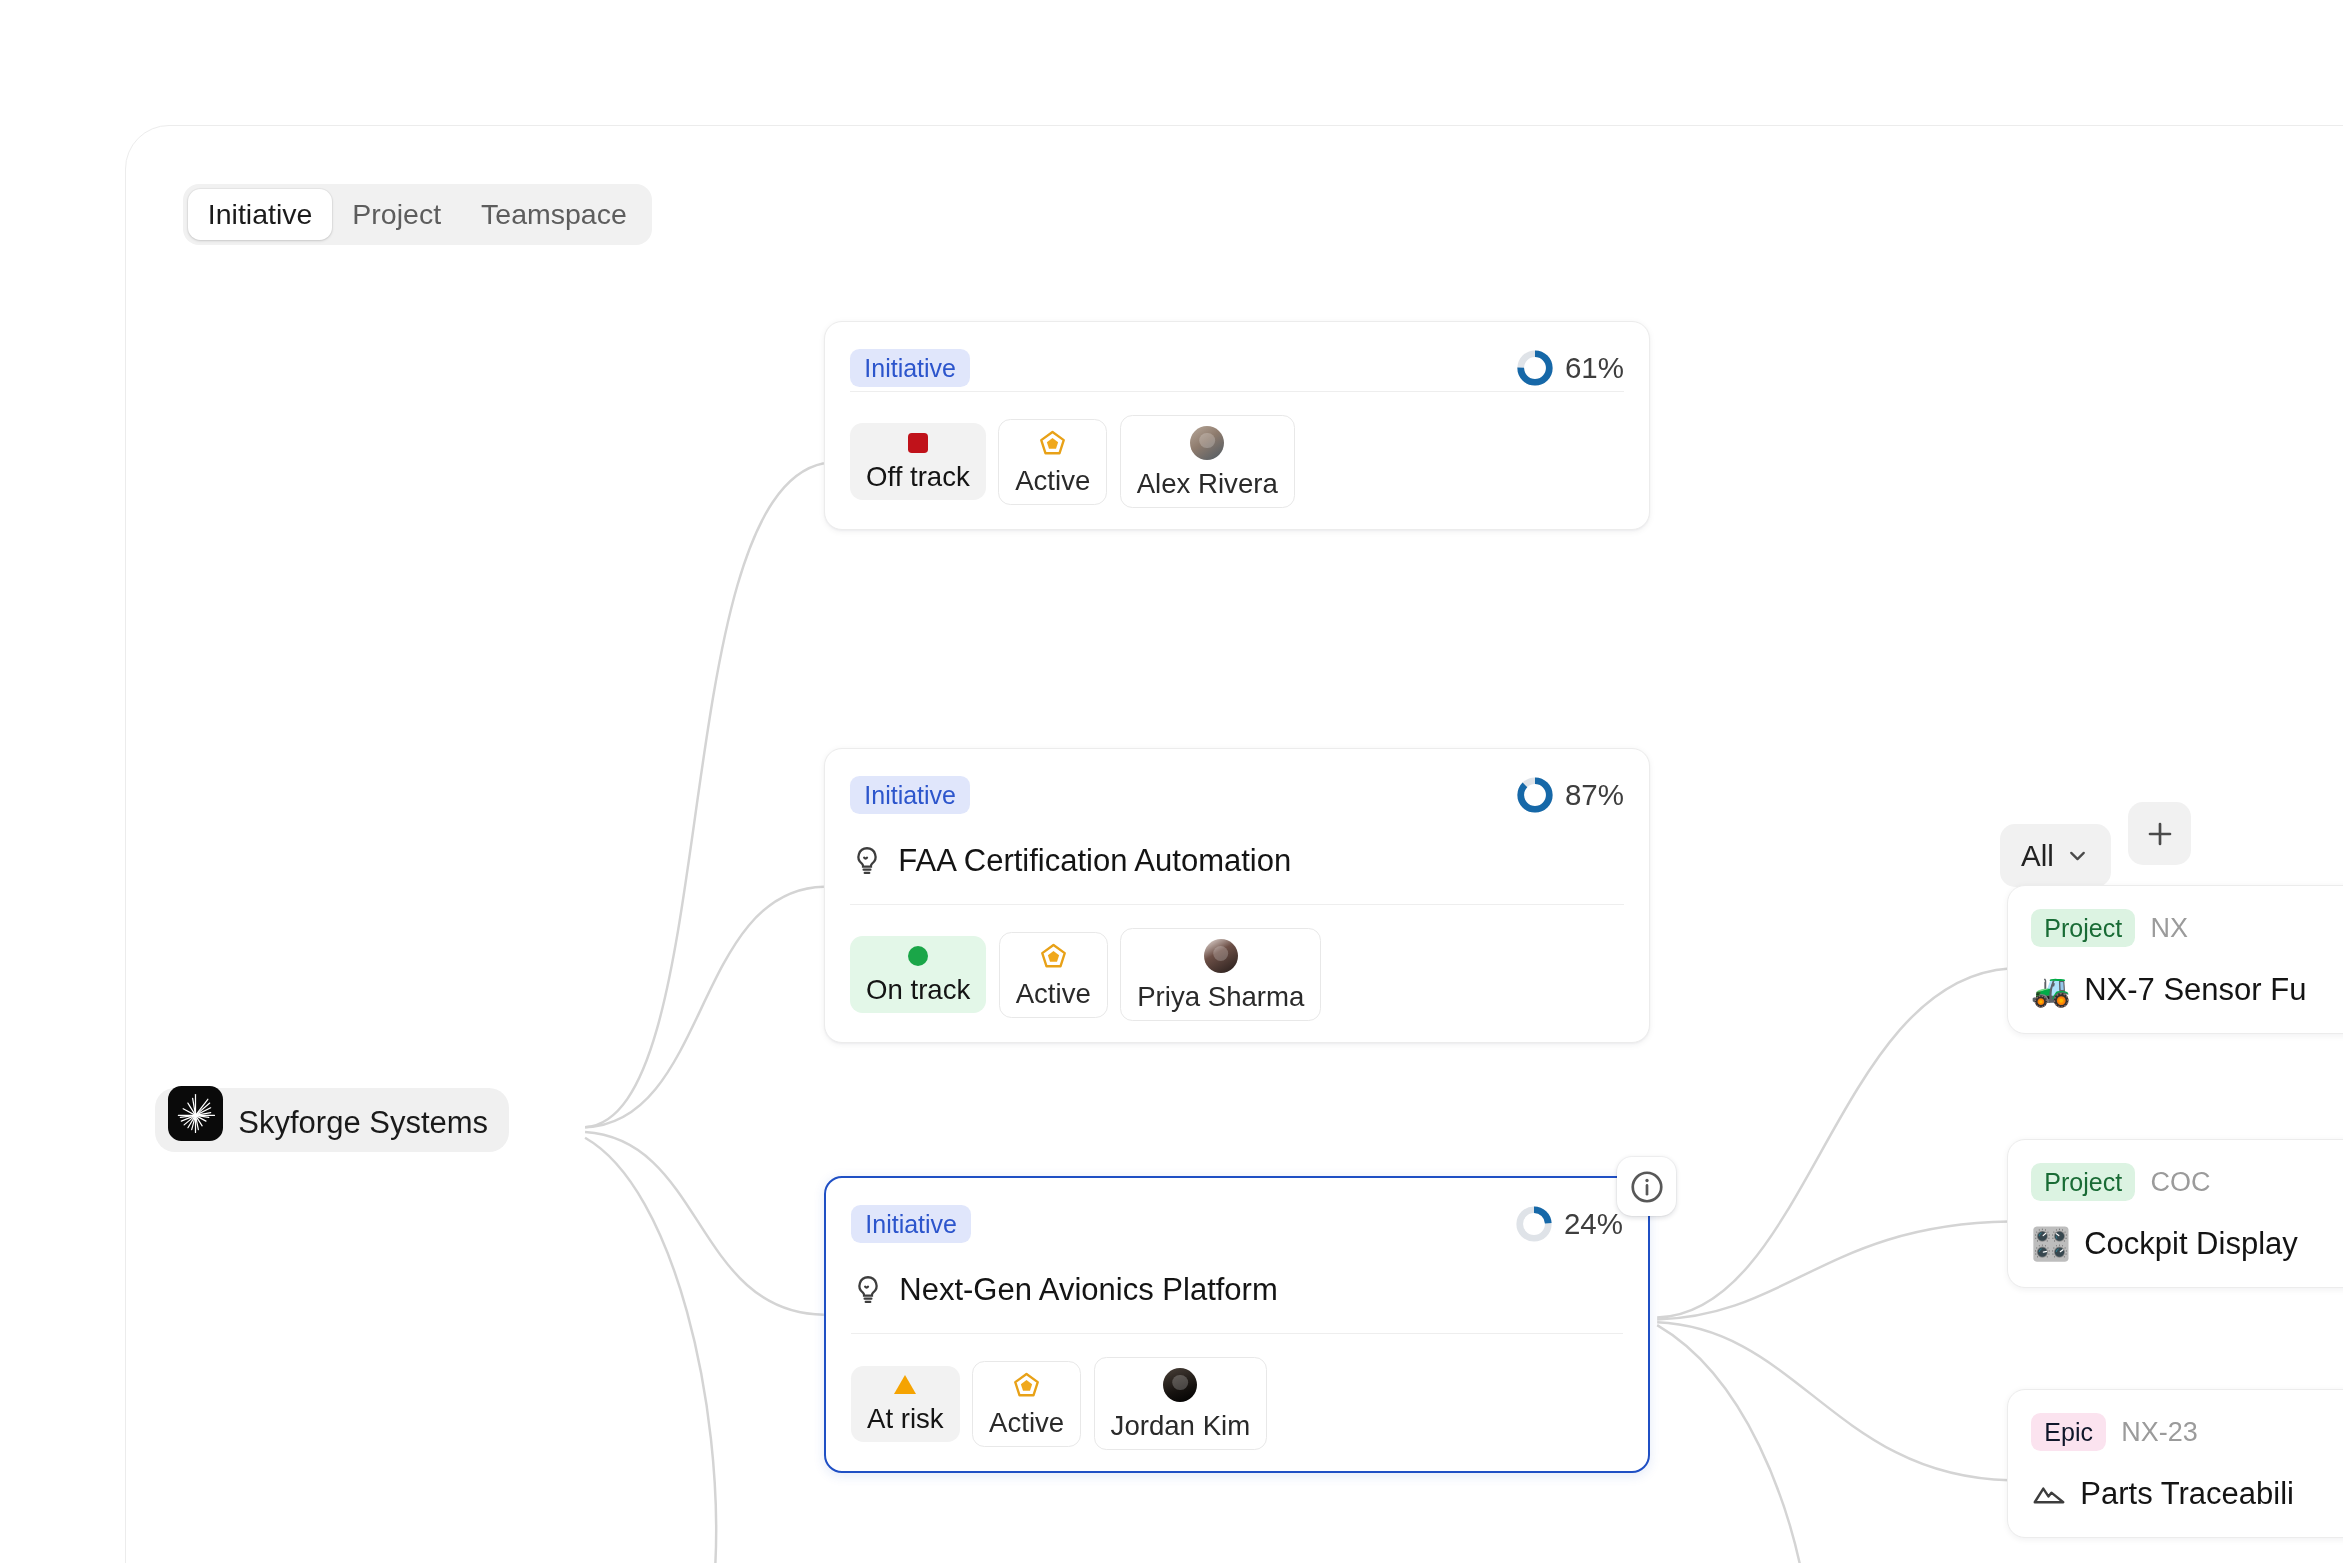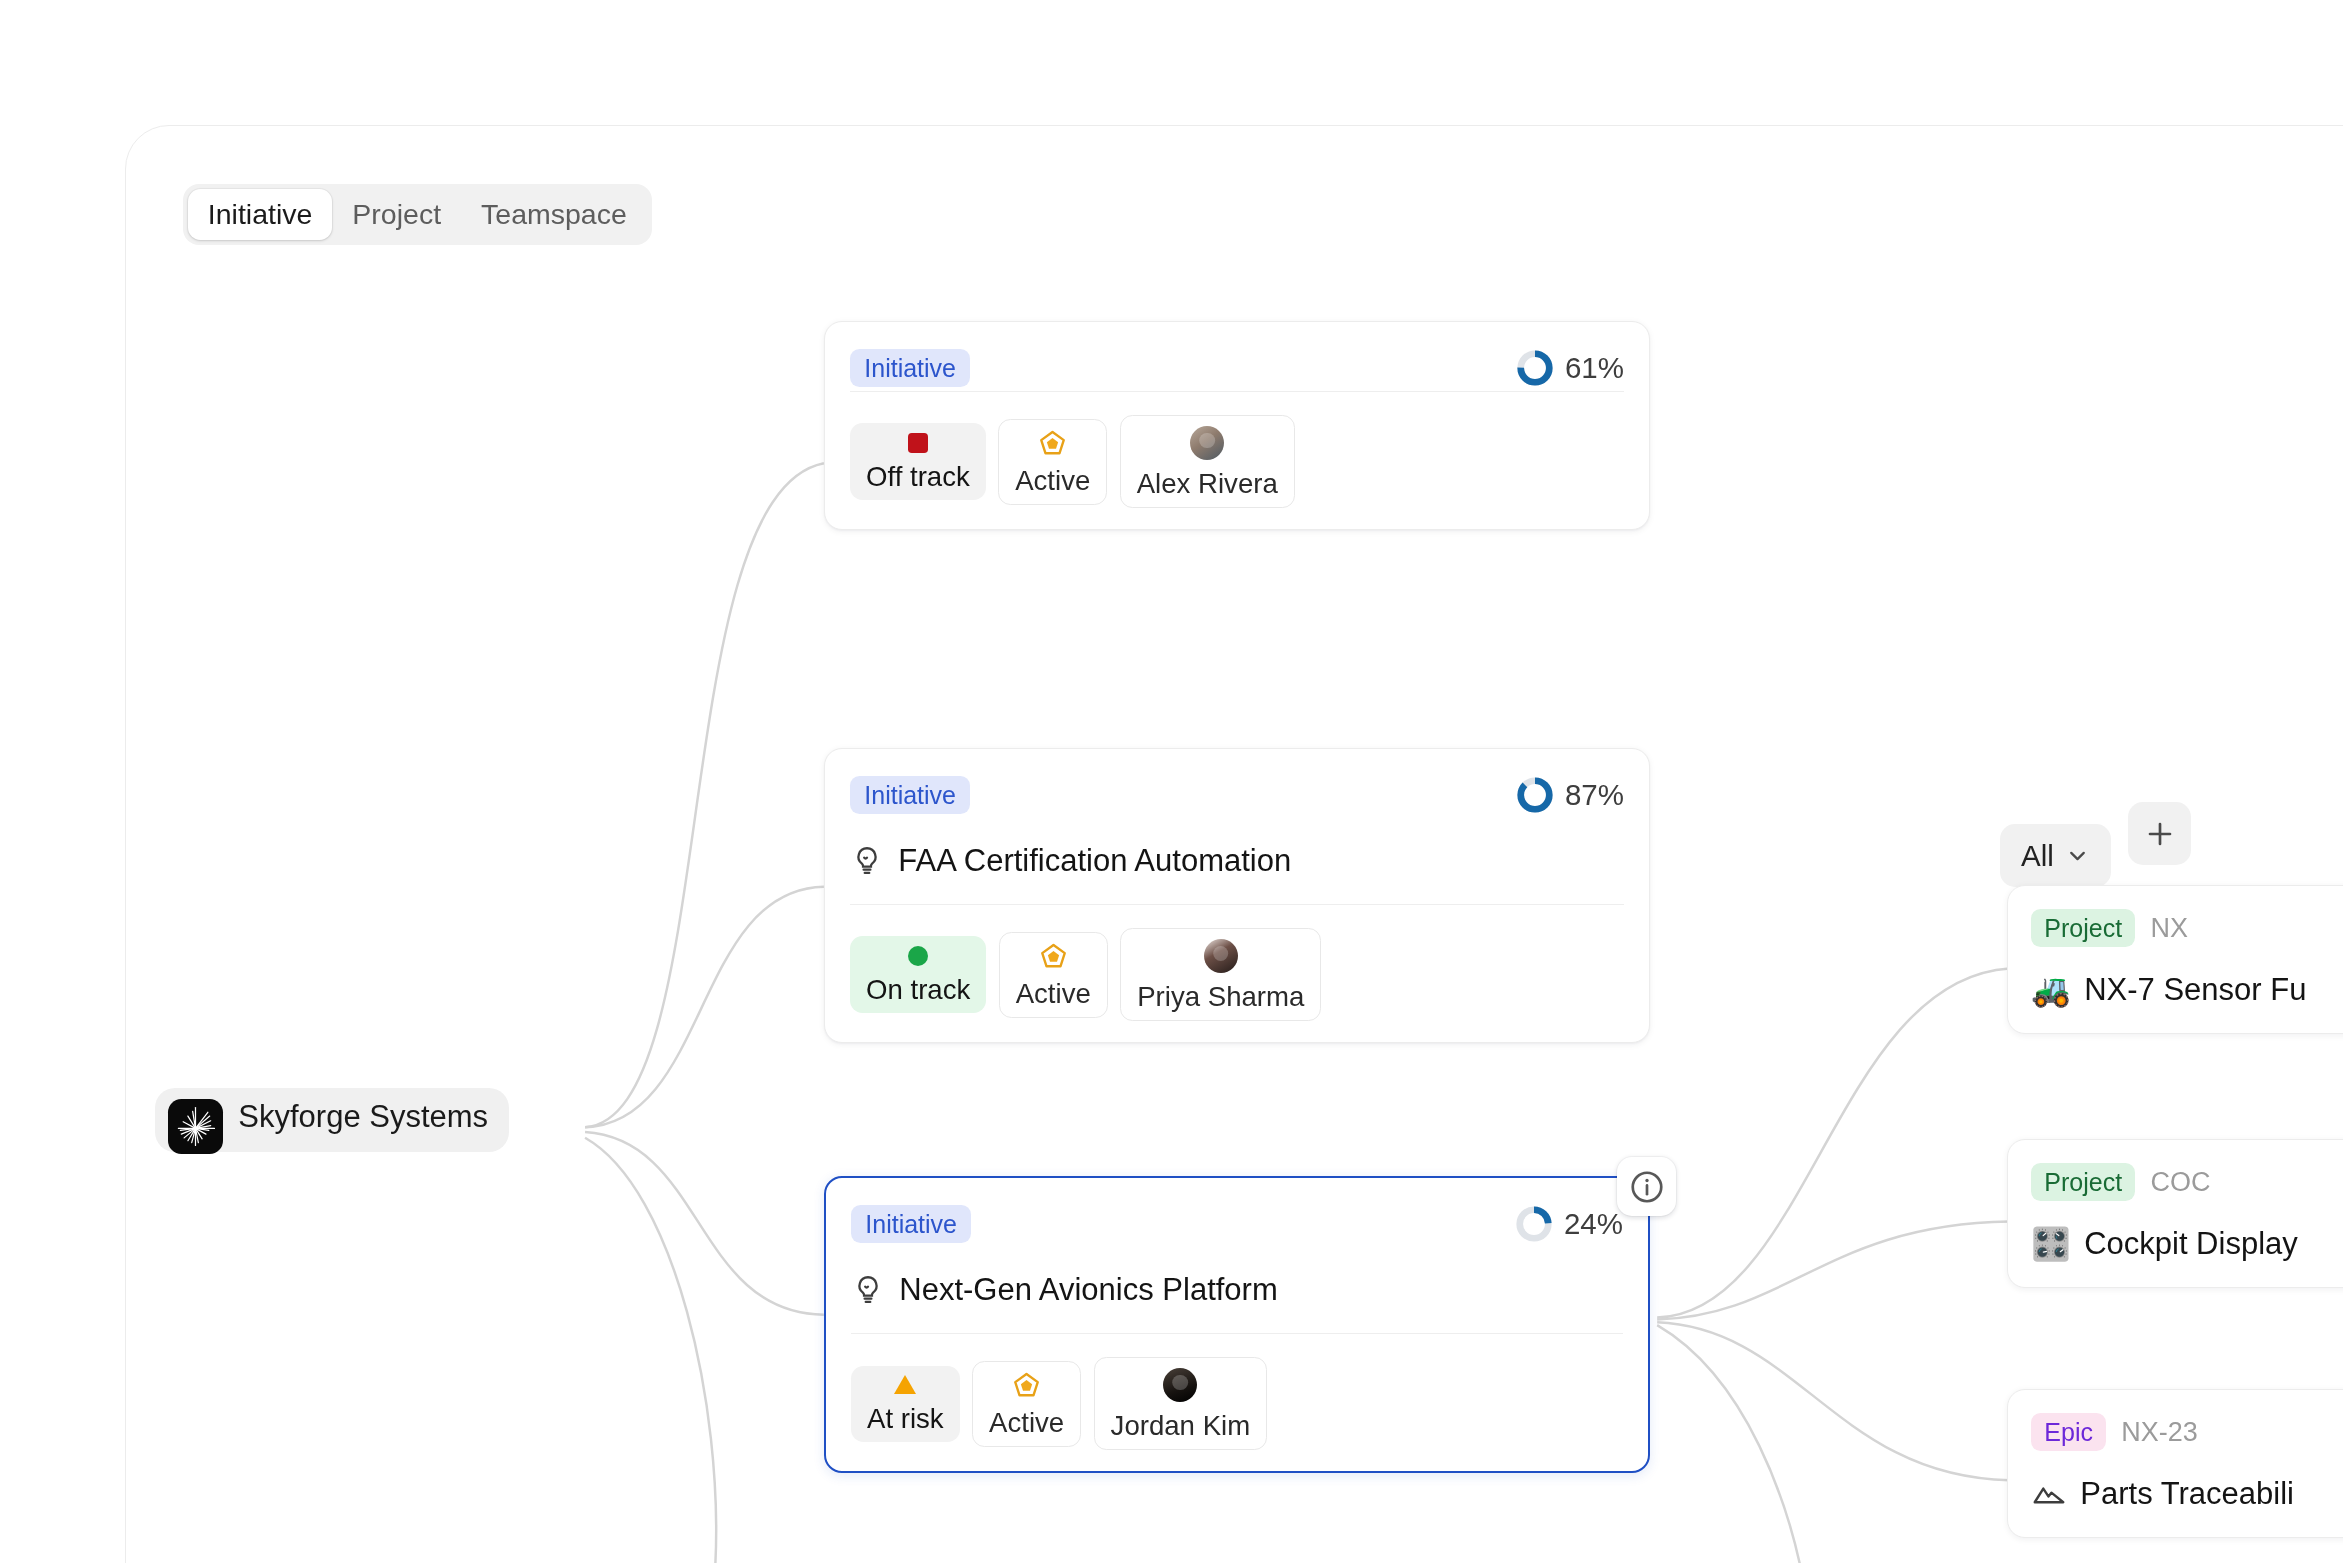--- a/index.html
+++ b/index.html
@@ -63,21 +63,21 @@
   .seg-item.active {
     background: #ffffff;
     color: #1b1b1b;
     box-shadow: 0 1px 2.9px rgba(0,0,0,.14), 0 0 0 1px rgba(0,0,0,.035);
   }
 
   
   #root-node {
     position: absolute;
     left: 155px; top: 1088px;
-    display: flex; align-items: flex-start;
+    display: flex; align-items: flex-end;
     gap: 15px;
     background: #f0f0f0;
     border-radius: 20px;
     padding: 11.4px 21px 11.4px 13.3px;
     height: 64px;
     cursor: pointer;
   }
   #root-logo {
     width: 55px; height: 55px;
     border-radius: 13.3px;
@@ -222,21 +222,21 @@
     width: 447px;
     background: #ffffff;
     border: 1.4px solid #ececec;
     border-radius: 18px;
     box-shadow: 0 1.9px 6.7px rgba(16,24,40,.055);
     padding: 21px 23px 25px 23px;
     cursor: pointer;
   }
   .rnode-head { display: flex; align-items: center; gap: 15px; height: 42px; }
   .badge-project { background:#dcf3e2; color:#196b35; font-size:25px; border-radius:9.5px; padding:6.7px 13.3px; line-height:1; }
-  .badge-epic    { background:#fbe3ef; color:#6d28d9; font-size:25px; border-radius:9.5px; padding:6.7px 13.3px; line-height:1; }
+  .badge-epic    { background:#fbe3ef; color:#0f172a; font-size:25px; border-radius:9.5px; padding:6.7px 13.3px; line-height:1; }
   .rnode-key { font-size: 27px; color: #9b9b9b; }
   .rnode-title { display:flex; align-items:center; gap:13.3px; margin-top: 23px; }
   .rnode-emoji { font-size: 32px; line-height:1; flex:none; }
   .rnode-title-text { font-size: 31px; color:#141414; white-space: nowrap; }
 </style>
 </head>
 <body>
 
 <div id="stage">
 

